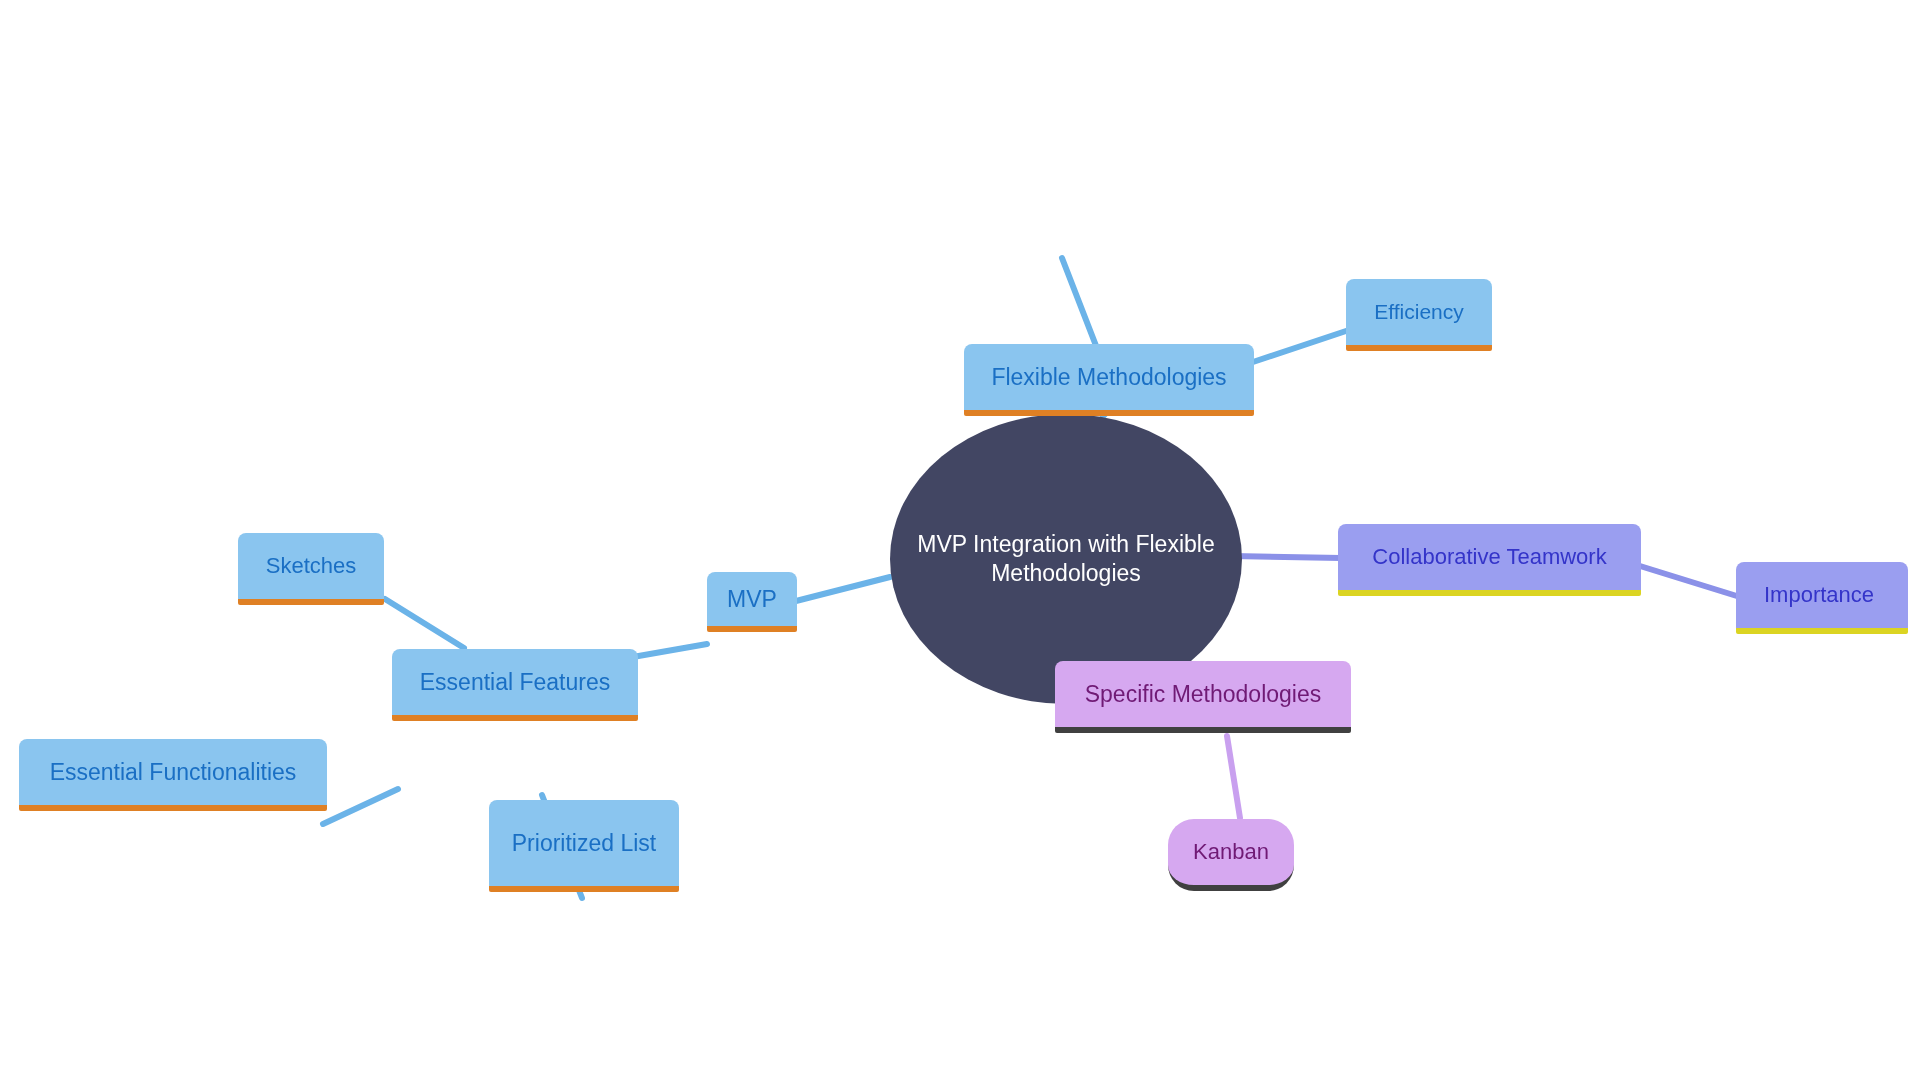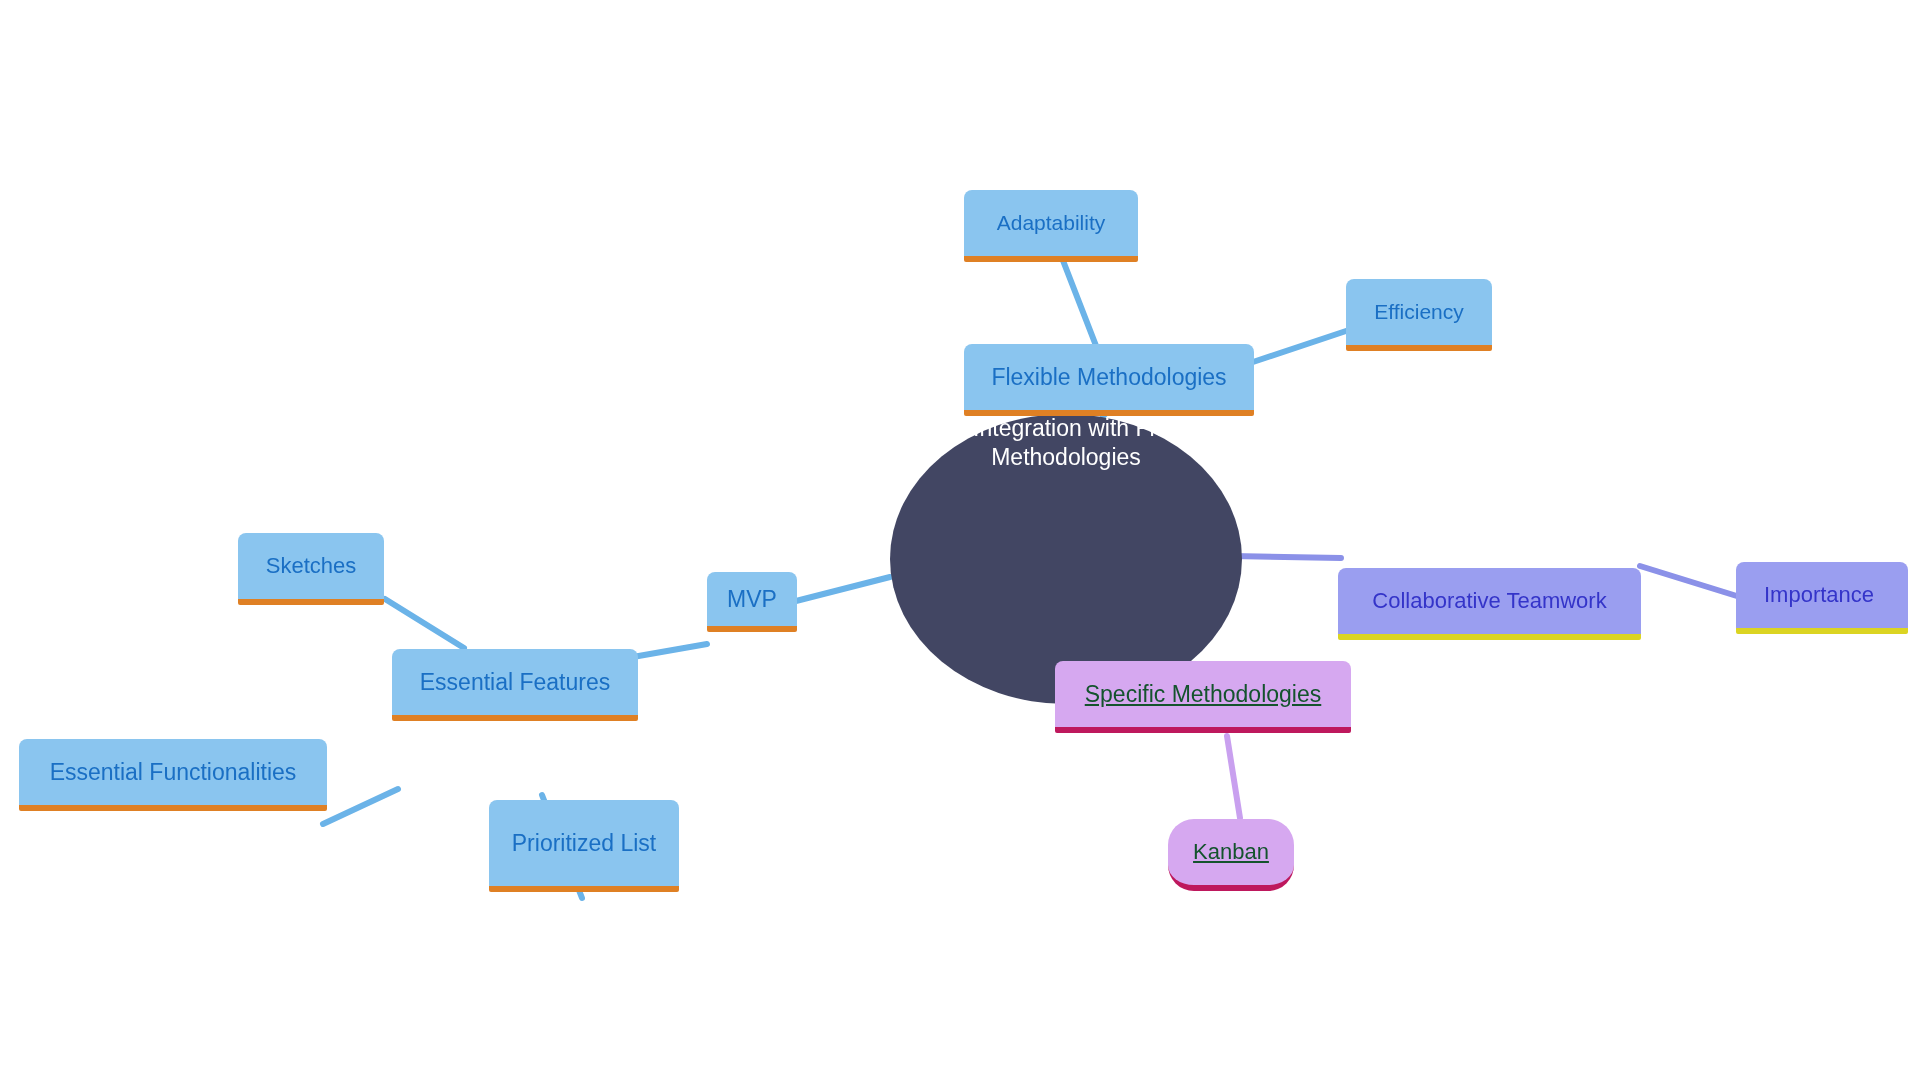--- a/index.html
+++ b/index.html
@@ -39,21 +39,21 @@
     border-radius: 8px 8px 2px 2px;
     white-space: nowrap;
     line-height: 1.15;
     padding: 0 14px;
   }
 
   .node-root {
     position: absolute;
     box-sizing: border-box;
     display: flex;
-    align-items: flex-start;
+    align-items: center;
     justify-content: center;
     text-align: center;
     border-radius: 50%;
     color: #ffffff;
     background: #424663;
     font-size: 23px;
     line-height: 1.25;
     padding: 0 26px;
   }
 
@@ -64,23 +64,22 @@
   }
 
   .node-periwinkle {
     background: #9a9ef0;
     color: #3434c9;
     border-bottom: 6px solid #dbd422;
   }
 
   .node-orchid {
     background: #d6a8f0;
-    color: #14532d;
-    border-bottom: 6px solid #be185d;
-    text-decoration: underline;
+    color: #701a75;
+    border-bottom: 6px solid #404040;
   }
 </style>
 </head>
 <body>
 
 <div id="mindmap-canvas">
 
   <svg id="edge-layer" viewBox="0 0 1920 1080" width="1920" height="1080" xmlns="http://www.w3.org/2000/svg">
 
     <path d="M 1100 420 L 1108 412" stroke="#6bb3e8" stroke-width="5" fill="none" stroke-linecap="round"></path>
@@ -105,33 +104,30 @@
 
     <path d="M 398 789 L 323 824" stroke="#6bb3e8" stroke-width="6" fill="none" stroke-linecap="round"></path>
 
     <path d="M 542 795 L 582 898" stroke="#6bb3e8" stroke-width="6" fill="none" stroke-linecap="round"></path>
   </svg>
 
   <div class="node-root" style="left:890px; top:414px; width:352px; height:290px;">
     <span>MVP Integration with Flexible Methodologies</span>
   </div>
 
-  <div class="node node-blue" style="left:964px; top:190px; width:174px; height:72px; font-size:21px;">
-    <span>Adaptability</span>
-  </div>
 
   <div class="node node-blue" style="left:964px; top:344px; width:290px; height:72px; font-size:23px;">
     <span>Flexible Methodologies</span>
   </div>
 
   <div class="node node-blue" style="left:1346px; top:279px; width:146px; height:72px; font-size:21px;text-align:right;">
     <span>Efficiency</span>
   </div>
 
-  <div class="node node-periwinkle" style="left:1338px; top:524px; width:303px; height:72px; font-size:22px;margin-top:44px;">
+  <div class="node node-periwinkle" style="left:1338px; top:524px; width:303px; height:72px; font-size:22px;">
     <span>Collaborative Teamwork</span>
   </div>
 
   <div class="node node-periwinkle" style="left:1736px; top:562px; width:172px; height:72px; font-size:22px;padding-left:8px;">
     <span>Importance</span>
   </div>
 
   <div class="node node-orchid" style="left:1055px; top:661px; width:296px; height:72px; font-size:23px;">
     <span>Specific Methodologies</span>
   </div>

